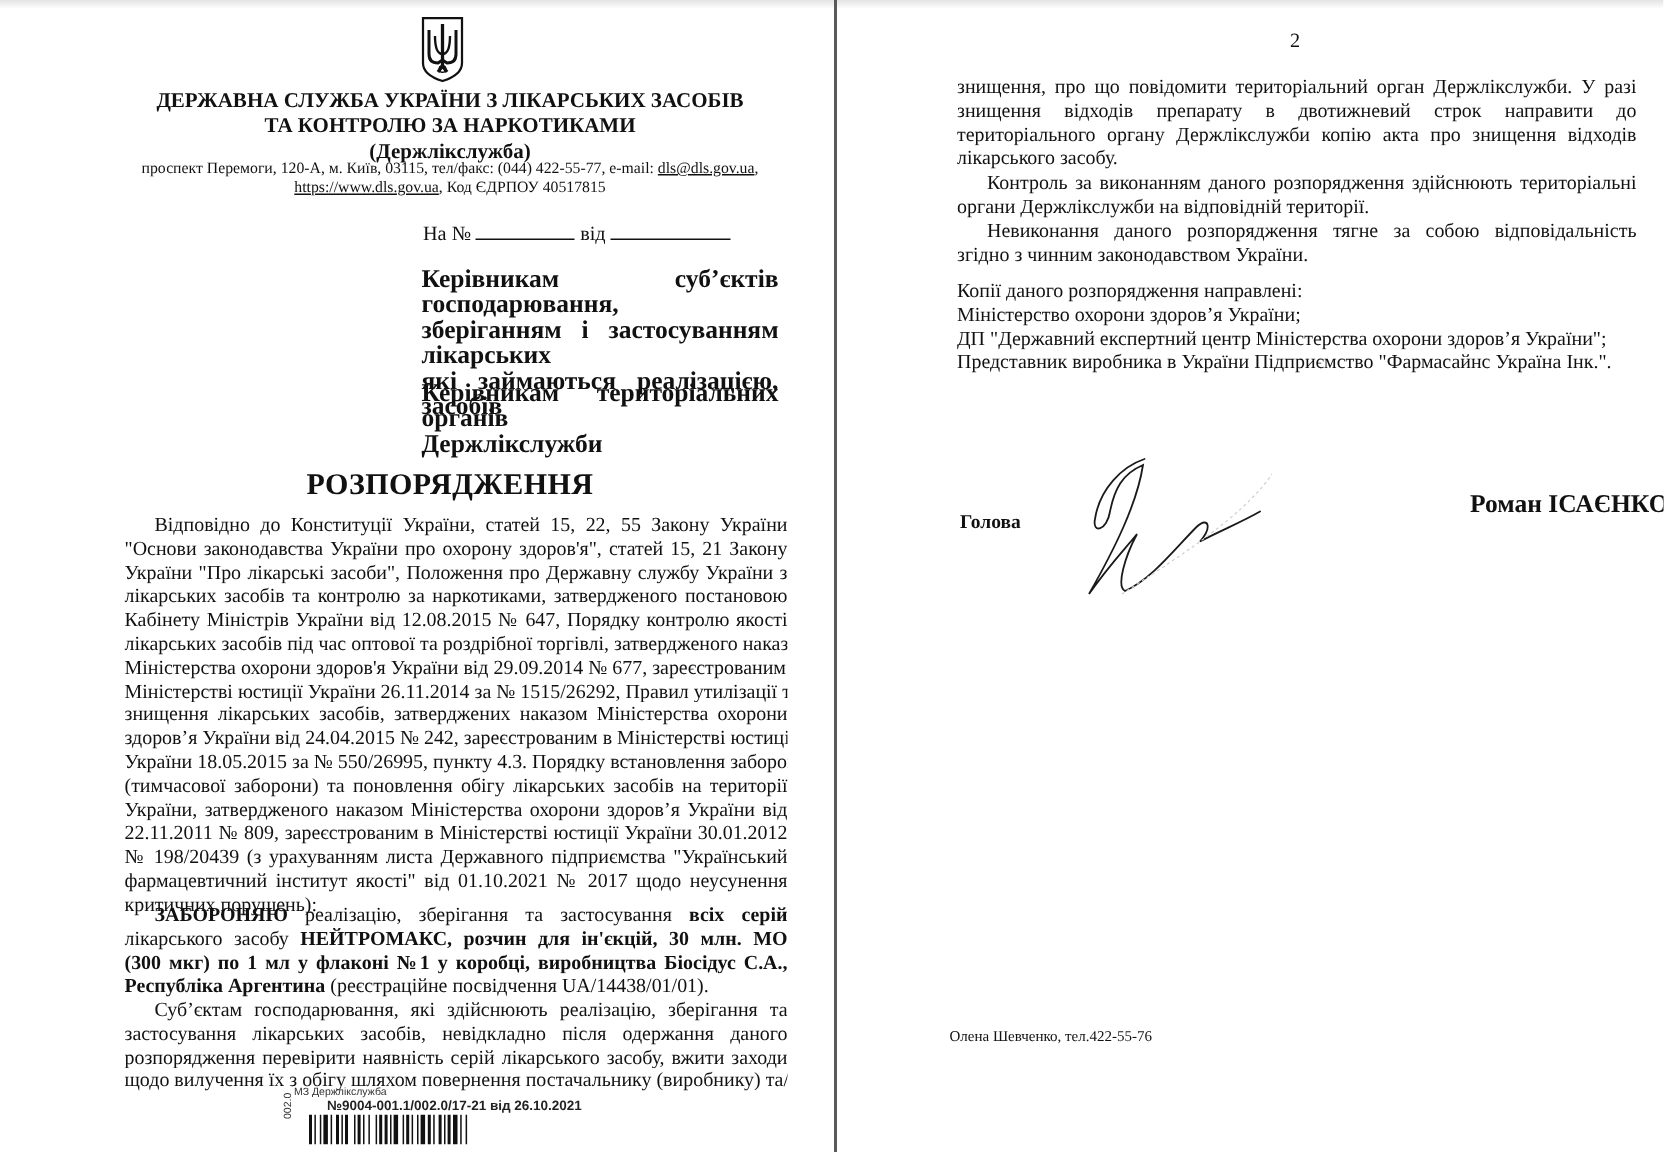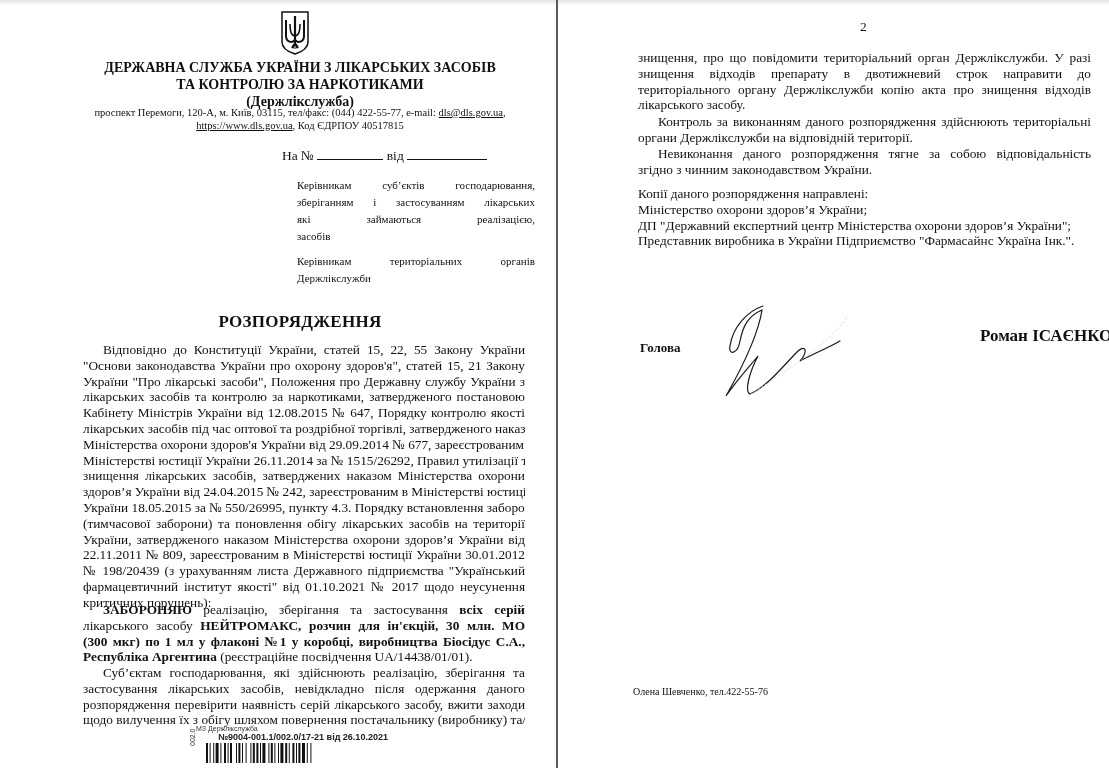--- a/index.html
+++ b/index.html
@@ -31,25 +31,25 @@
   .org2 { top: 76px; }
   .org3 { top: 93px; }
   .addr { position: absolute; left: 80px; width: 440px; text-align: center; font-size: 10.5px; line-height: 13px; }
   .addr1 { top: 106px; }
   .addr2 { top: 119px; }
   .u { text-decoration: underline; margin-top: 32px; }
 
   .refline { left: 282px; top: 147px; font-size: 13.5px; }
   .blank { display: inline-block; border-bottom: 1px solid #111; height: 12px; vertical-align: baseline; }
 
-  .addressee { position: absolute; left: 297px; width: 238px; font-weight: normal; font-size: 11px; line-height: 17px; }
+  .addressee { position: absolute; left: 281px; width: 238px; font-weight: bold; font-size: 17px; line-height: 17px; }
   .jl { text-align: justify; text-align-last: justify; display: block; }
   .ll { display: block; text-align: left; }
 
-  .title { position: absolute; left: 150px; width: 300px; top: 312px; text-align: center; font-weight: bold; font-size: 17px; letter-spacing: 0.3px; }
+  .title { position: absolute; left: 150px; width: 300px; top: 312px; text-align: center; font-weight: bold; font-size: 20px; letter-spacing: 0.3px; }
 
   .body1 { position: absolute; left: 83px; width: 442px; font-size: 13.3px; line-height: 15.8px; }
   .line { display: block; text-align: justify; text-align-last: justify; height: 15.8px; overflow: hidden; white-space: nowrap; }
   .line.last { text-align-last: left; }
   .ind { padding-left: 20px; }
   .b { font-weight: bold; }
 
   
   .stamp-small { left: 196px; top: 725px; font-family: "Liberation Sans", sans-serif; font-size: 7px; color: #333; }
   .stamp-reg { left: 218px; top: 732px; font-family: "Liberation Sans", sans-serif; font-size: 9px; font-weight: bold; color: #222; }

